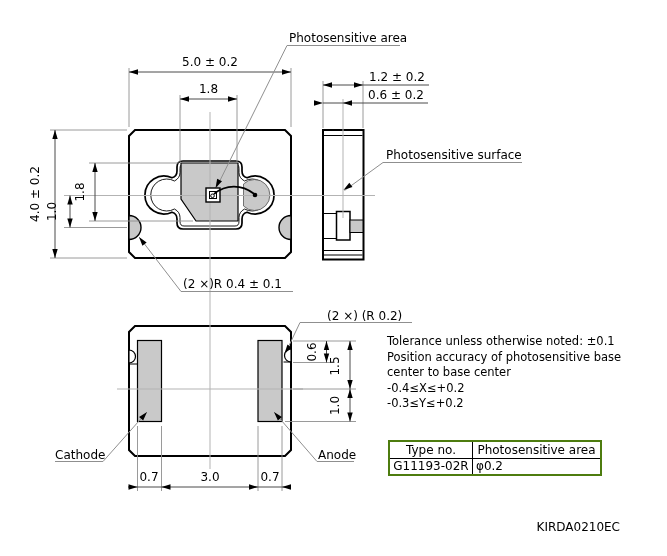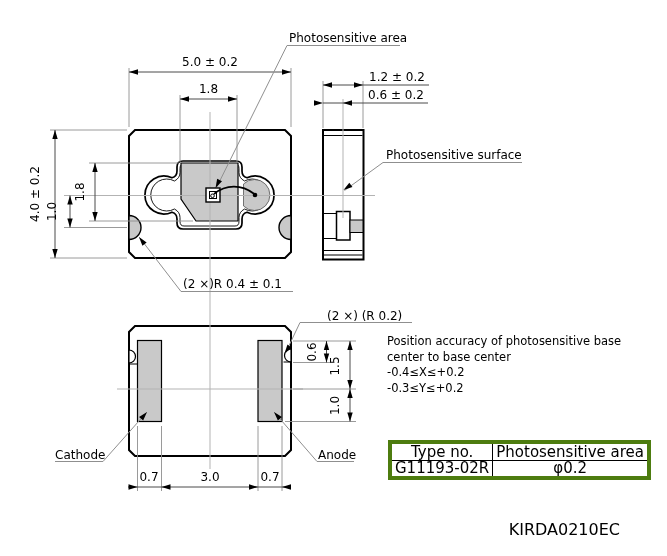--- a/index.html
+++ b/index.html
@@ -3,29 +3,29 @@
 <meta charset="utf-8">
 <style>
   html,body{margin:0;padding:0;background:#fff;}
   .stage{position:relative;width:667px;height:556px;background:#ffffff;overflow:hidden;
          font-family:"DejaVu Sans","Liberation Sans",sans-serif;color:#000;}
   .stage svg{position:absolute;left:0;top:0;}
   svg text{font-family:"DejaVu Sans","Liberation Sans",sans-serif;fill:#000;}
   .dimtext{font-size:12px;}
   .labeltext{font-size:12px;}
   .notes{position:absolute;left:387px;top:334px;width:278px;font-size:11.5px;line-height:15.5px;color:#000;}
-  .spec-table{position:absolute;left:388px;top:440px;border-collapse:collapse;border:4px solid #4d7c0f;
-              font-size:15px;background:#fff;}
+  .spec-table{position:absolute;left:388px;top:440px;border-collapse:collapse;border:2px solid #4d7c0f;
+              font-size:12px;background:#fff;}
   .spec-table td,.spec-table th{border:1px solid #000;padding:0 3px;height:15px;line-height:13px;
               font-weight:normal;white-space:nowrap;}
   .spec-table th{height:16px;text-align:center;}
   .col-type{width:76px;}
-  .col-area{width:121px;text-align:center;}
+  .col-area{width:121px;}
   .spec-table td.col-type{text-align:center;}
-  .doc-code{position:absolute;left:500px;top:520px;width:120px;text-align:right;font-size:16px;}
+  .doc-code{position:absolute;left:500px;top:520px;width:120px;text-align:right;font-size:12px;}
 </style>
 </head>
 <body>
 
 <div class="stage">
 
 <svg width="667" height="556" viewBox="0 0 667 556">
   <defs>
     <polygon id="arrowhead" points="0,0 9,-2.7 9,2.7"></polygon>
   </defs>
@@ -170,20 +170,21 @@
     <text class="labeltext" x="289" y="42">Photosensitive area</text>
     <text class="labeltext" x="386" y="159">Photosensitive surface</text>
     <text class="labeltext" x="183" y="288">(2 ×)R 0.4 ± 0.1</text>
     <text class="labeltext" x="327" y="319.5">(2 ×) (R 0.2)</text>
     <text class="labeltext" x="55" y="458.5">Cathode</text>
     <text class="labeltext" x="318" y="458.5">Anode</text>
   </g>
 </svg>
 
 <div class="notes">
+  <div>Tolerance unless otherwise noted: ±0.1</div>
   <div>Position accuracy of photosensitive base</div>
   <div>center to base center</div>
   <div>-0.4≤X≤+0.2</div>
   <div>-0.3≤Y≤+0.2</div>
 </div>
 
 <table class="spec-table">
   <tbody>
         <tr>
     <th class="col-type">Type no.</th>

